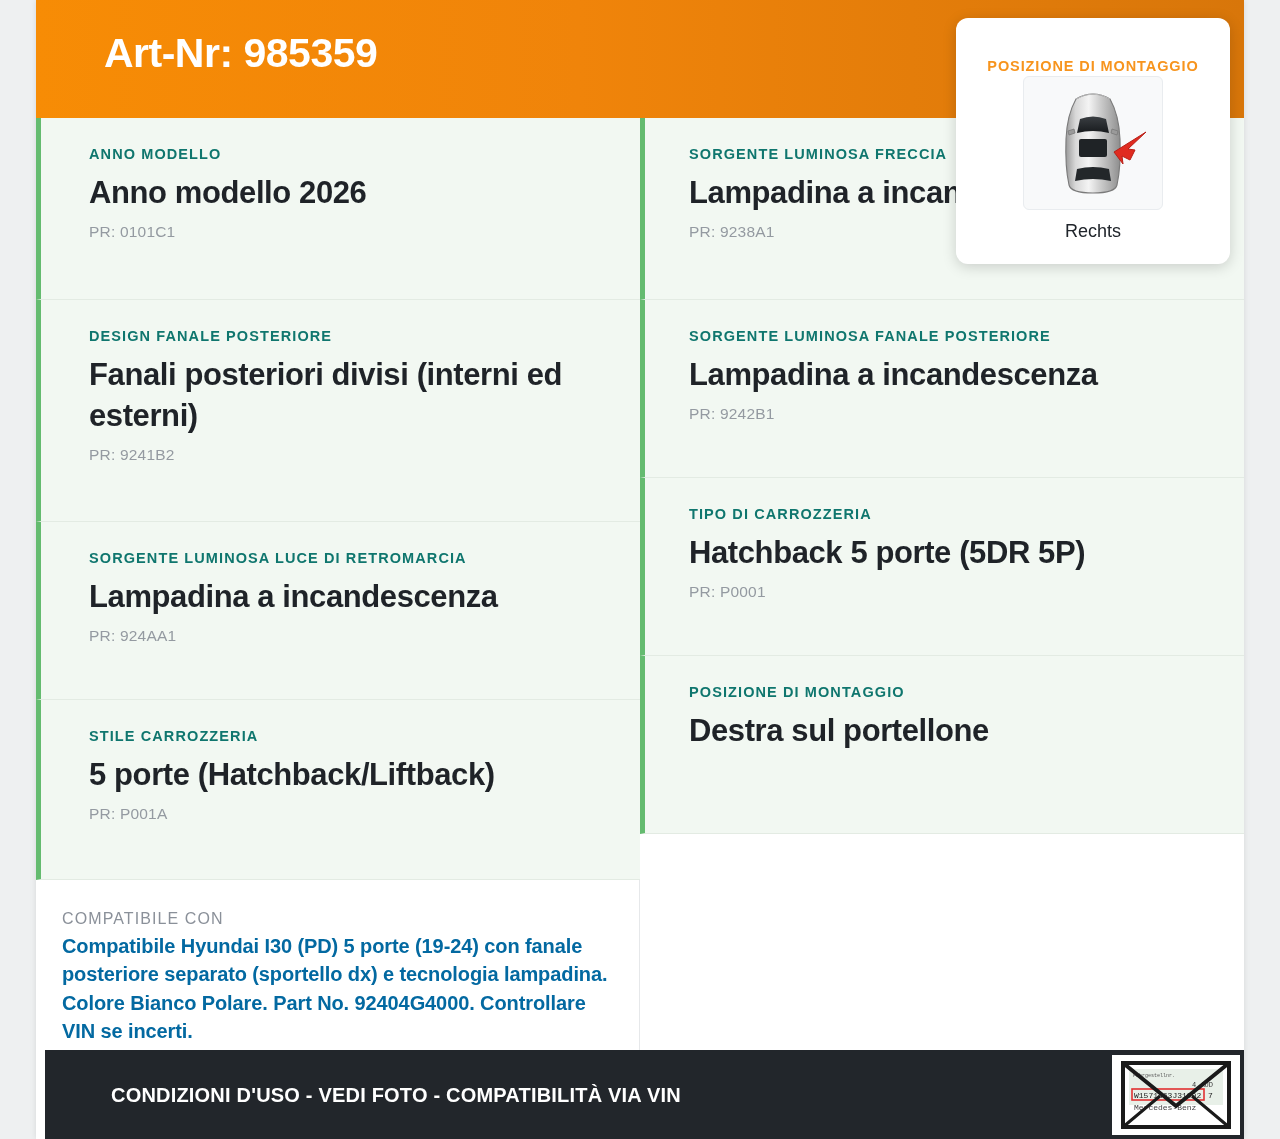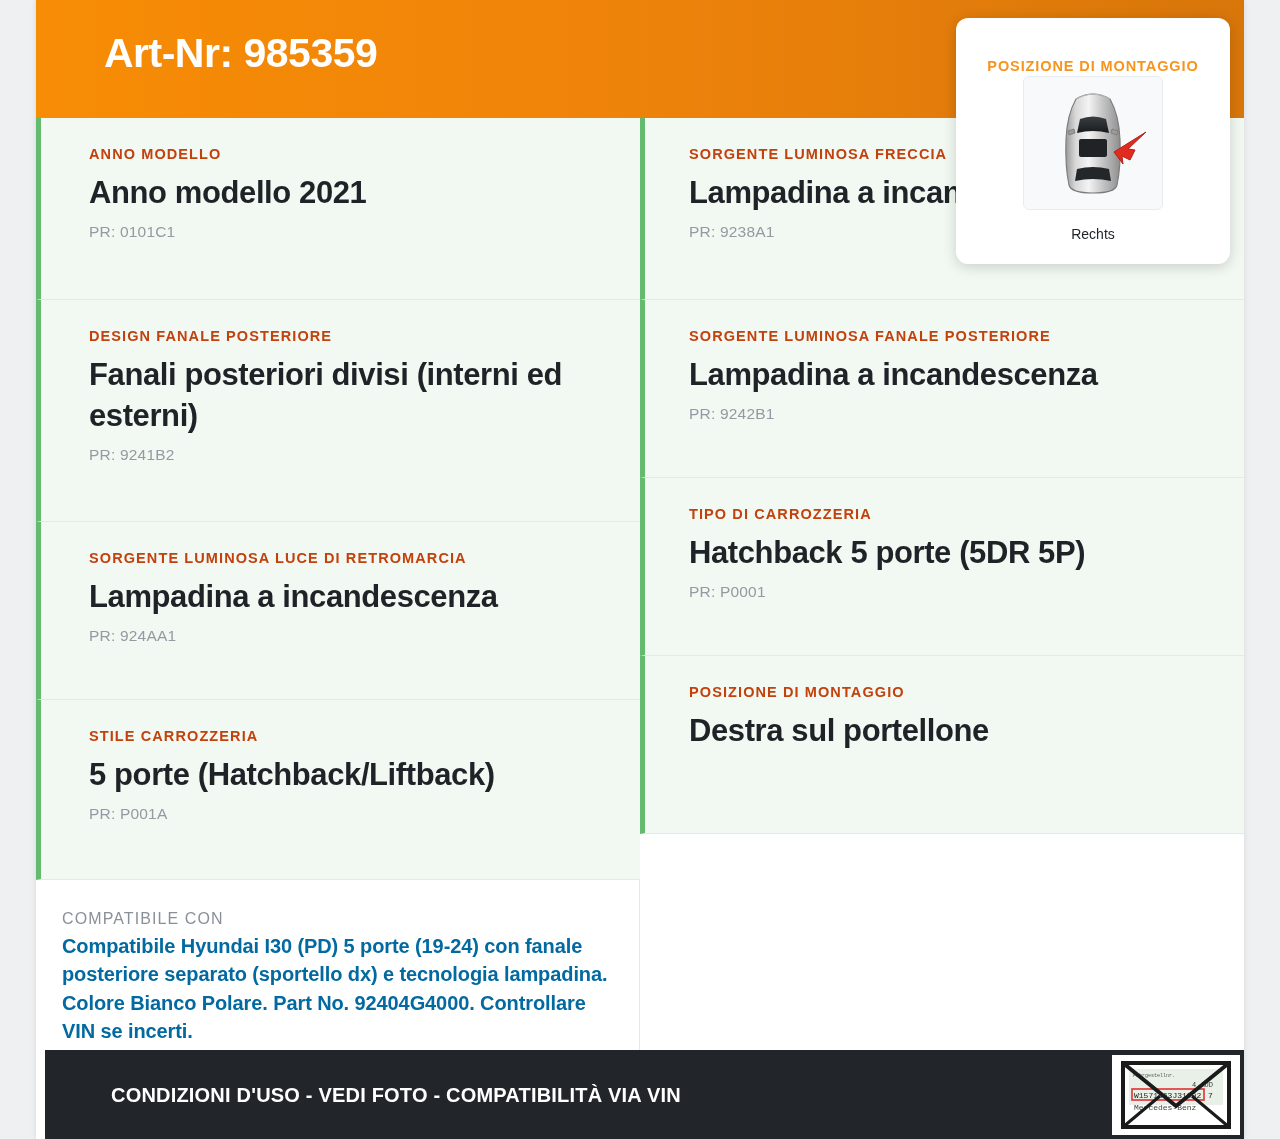--- a/index.html
+++ b/index.html
@@ -72,21 +72,21 @@
     border-bottom: 1px solid #e3ebe3;
     box-sizing: border-box;
     padding: 28px 26px 30px 48px;
   }
   .col-right .entry { padding-left: 44px; }
 
   .entry-label {
     font-size: 14.5px;
     font-weight: bold;
     letter-spacing: 1.1px;
-    color: #c2410c;
+    color: #0f766e;
     text-transform: uppercase;
     margin-bottom: 10px;
     white-space: nowrap;
   }
   .entry-value {
     font-size: 31px;
     font-weight: bold;
     color: #1f2328;
     line-height: 1.33;
     letter-spacing: -0.4px;
@@ -194,40 +194,40 @@
     border: 1px solid #e9ecef;
     border-radius: 6px;
     box-sizing: border-box;
   }
   .pos-caption {
     position: absolute;
     bottom: 22px;
     left: 0;
     width: 100%;
     text-align: center;
-    font-size: 14px;
+    font-size: 18px;
     color: #20252b;
   }
 </style>
 </head>
 <body>
 
 <div class="stage">
   <div class="card">
 
     <div class="header">
       <div class="header-title">Art-Nr: 985359</div>
     </div>
 
     <div class="columns">
 
       <div class="col col-left">
         <div class="entry h-a">
           <div class="entry-label">Anno modello</div>
-          <div class="entry-value">Anno modello 2021</div>
+          <div class="entry-value">Anno modello 2026</div>
           <div class="entry-pr">PR: 0101C1</div>
         </div>
         <div class="entry h-b">
           <div class="entry-label">Design fanale posteriore</div>
           <div class="entry-value">Fanali posteriori divisi (interni ed esterni)</div>
           <div class="entry-pr">PR: 9241B2</div>
         </div>
         <div class="entry h-c">
           <div class="entry-label">Sorgente luminosa luce di retromarcia</div>
           <div class="entry-value">Lampadina a incandescenza</div>

